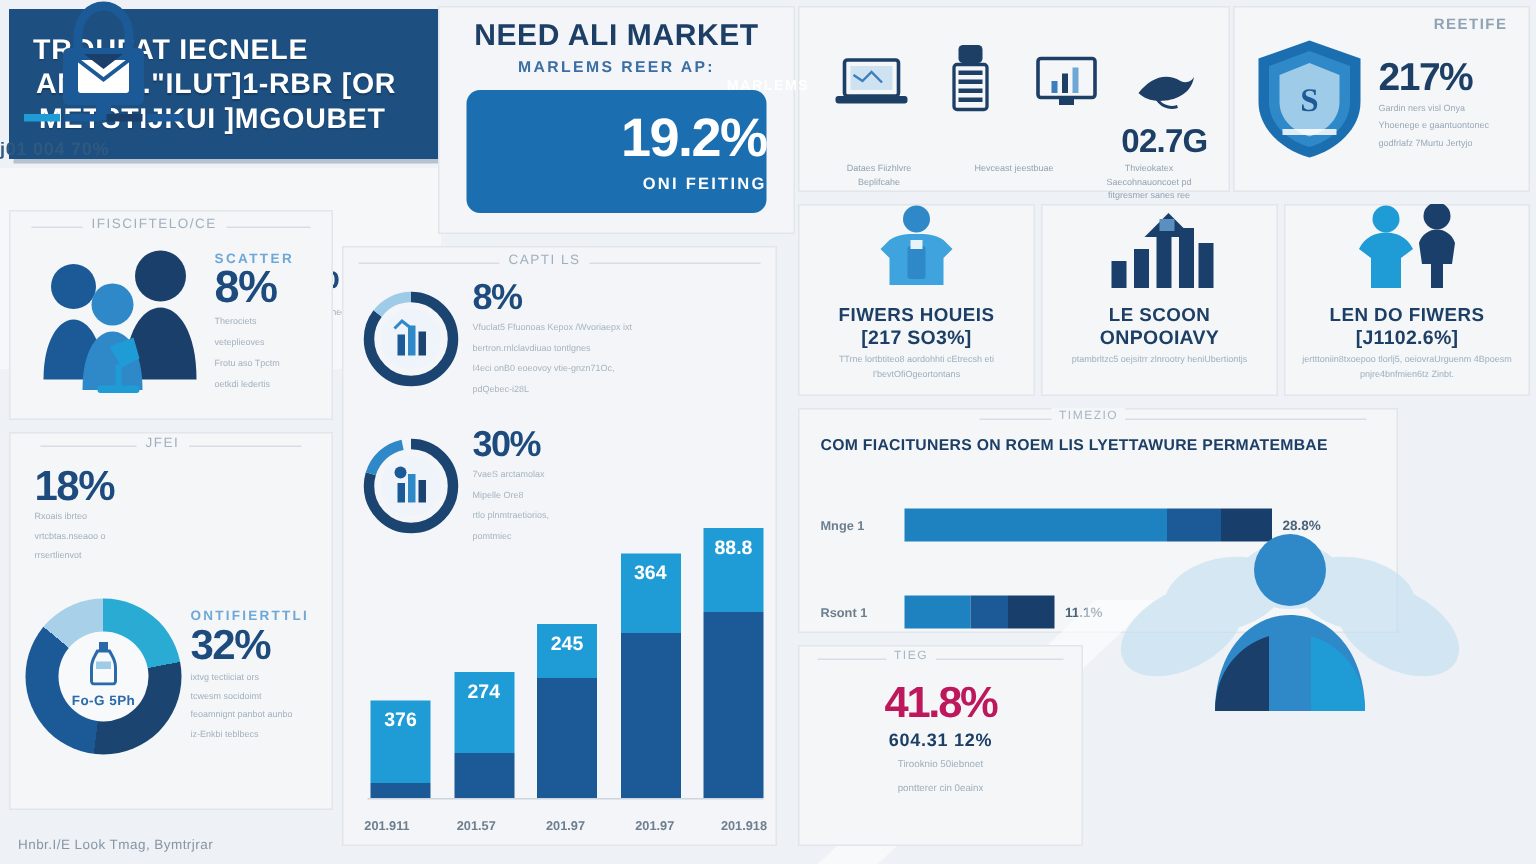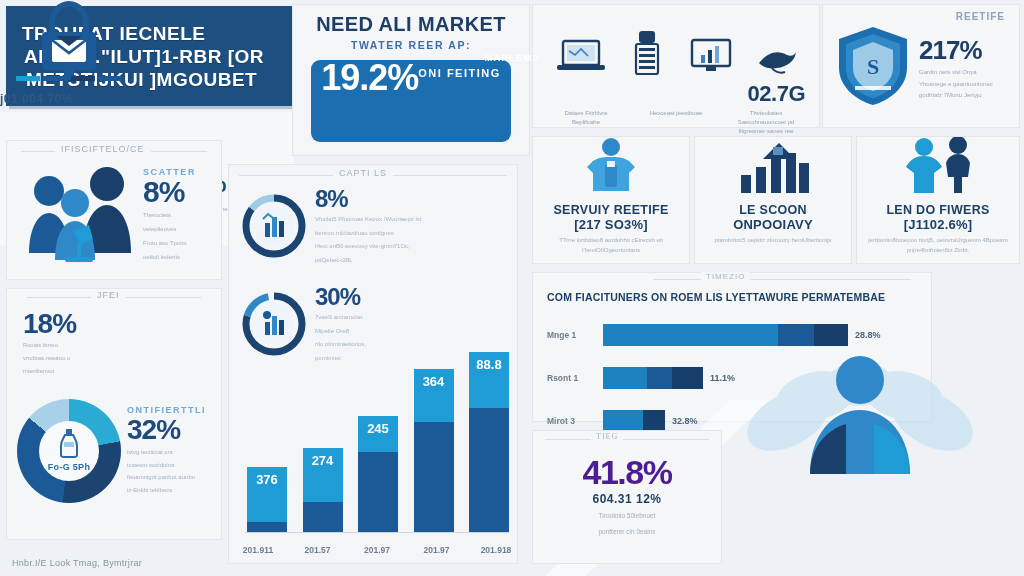--- a/index.html
+++ b/index.html
@@ -41,21 +41,21 @@
     text-align: center; color: #1d3f66; font-weight: 700;
     font-size: 20px; letter-spacing: .4px; margin-top: 8px;
   }
   .hero-sub {
     text-align: center; color: #3b6ea3; font-size: 10.5px;
     letter-spacing: 1.6px; margin-top: 3px; font-weight: 700;
   }
   .hero-box {
     margin: 9px 18px 0 18px; height: 82px; border-radius: 9px;
     background: #1b6fb0; color: #fff;
-    display: flex; align-items: flex-start; justify-content: center;
+    display: flex; flex-direction: column; align-items: flex-end; justify-content: center;
   }
   .hero-big { font-size: 36px; font-weight: 700; letter-spacing: -1px; line-height: 1; }
   .hero-cap { font-size: 11px; letter-spacing: 1.5px; margin-top: 7px; font-weight: 600; }
 
   
   .iconstrip { left: 532px; top: 4px; width: 288px; height: 124px; }
   .iconstrip .row { display: flex; justify-content: space-around; align-items: flex-end;
     padding: 16px 10px 0 10px; height: 76px; }
   .iconstrip .lbl-row { display:flex; justify-content: space-around; padding: 0 8px; }
   .mini-cap { font-size: 6px; color: #94a3b3; text-align: center; width: 62px; line-height: 1.5; }
@@ -134,34 +134,34 @@
   .minicard .t2 { text-align:center; font-size: 13px; font-weight:700; color:#1d3f66; letter-spacing:.2px; }
   .minicard .t3 { text-align:center; font-size: 6px; color:#9fb0be; line-height:1.7; margin-top:3px; padding:0 10px; }
 
   
   .hbars { left: 532px; top: 272px; width: 400px; height: 150px; }
   .hbars .rule { position:absolute; top:6px; left:120px; right:20px; height:1px; background:#d8dee5; }
   .hbars .rule-lbl { position:absolute; top:-1px; left:168px; font-size:8px; color:#a7b6c4;
      background:#f4f6f8; padding:0 5px; letter-spacing:1px; }
   .hbars .h-title { font-size: 10.5px; font-weight: 700; color: #1d3f66; letter-spacing:.2px;
      padding: 18px 6px 0 14px; white-space: nowrap; overflow:hidden; }
-  .hrow { display:flex; align-items:center; padding: 12px 8px 0 14px; margin-top: 9px; }
+  .hrow { display:flex; align-items:center; padding: 12px 8px 0 14px; margin-top: 24px; }
   .hrow .hl { width: 56px; font-size: 8.5px; color:#6d7f8f; font-weight:700; }
   .hrow .track { height: 22px; display:flex; }
   .hrow .s1 { background:#1f82c0; }
   .hrow .s2 { background:#1b5a96; }
   .hrow .s3 { background:#183f6c; }
   .hrow .hv { font-size: 9px; color:#4a6378; font-weight:700; margin-left: 7px; }
 
   
   .midstat { left: 532px; top: 430px; width: 190px; height: 134px; }
   .midstat .rule { position:absolute; top:8px; left:12px; right:12px; height:1px; background:#d8dee5; }
   .midstat .rule-lbl { position:absolute; top:1px; left:58px; font-size:8px; color:#a7b6c4;
-     background:#f4f6f8; padding:0 5px; letter-spacing:1px;font-family:Liberation Serif, serif; }
-  .midstat .big { text-align:center; font-size: 34px; font-weight:700; color:#4c1d95;
+     background:#f4f6f8; padding:0 5px; letter-spacing:1px; }
+  .midstat .big { text-align:center; font-size: 29px; font-weight:700; color:#be185d;
      letter-spacing:-1.5px; margin-top: 22px; }
   .midstat .l1 { text-align:center; font-size: 12px; font-weight:700; color:#1d3f66; letter-spacing:.5px; margin-top:3px; }
   .midstat .l2 { text-align:center; font-size: 12px; font-weight:700; color:#1d3f66; letter-spacing:.5px; }
   .midstat .l3 { text-align:center; font-size: 6.5px; color:#9fb0be; line-height:1.8; margin-top:4px; }
 
   
   .brpanel { left: 726px; top: 430px; width: 294px; height: 134px; background:#f5f7f9; }
   .brpanel .big { text-align:center; font-size: 26px; font-weight:700; color:#1d4b7d;
      letter-spacing:-1px; padding-top: 56px; }
   .brpanel .cap { text-align:center; font-size:6px; color:#9fb0be; line-height:1.9; margin-top:5px; padding:0 16px; }
@@ -189,21 +189,21 @@
 <div class="page">
 
   <div class="title-banner">
     <div class="tl l1">TROUFAT IECNELE</div>
     <div class="tl l2">ANUAN."ILUT]1-RBR [OR</div>
     <div class="tl l3">METSTIJKUI ]MGOUBET</div>
   </div>
 
   <div class="card hero">
     <div class="hero-h">NEED ALI MARKET</div>
-    <div class="hero-sub">TWATER REER AP:</div>
+    <div class="hero-sub">MARLEMS REER AP:</div>
     <div class="hero-box">
       <div class="hero-big">19.2%</div>
       <div class="hero-cap">ONI FEITING</div>
     </div>
   </div>
 
   <div class="card iconstrip">
     <div class="row">
       <span>
         <svg width="52" height="40" viewBox="0 0 52 40">
@@ -421,21 +421,21 @@
     <div class="art">
       <span>
         <svg width="76" height="58" viewBox="0 0 76 58">
           <circle cx="38" cy="10" r="9" fill="#2f89c9"></circle>
           <path d="M20 24 C26 20, 32 20, 38 20 C44 20, 50 20, 56 24 L62 30 L56 36 V54 H20 V36 L14 30 Z" fill="#3fa3dd"></path>
           <rect x="32" y="28" width="12" height="22" rx="2" fill="#2f89c9"></rect>
           <rect x="34" y="24" width="8" height="6" fill="#e8f2fa"></rect>
         </svg>
       </span>
     </div>
-    <div class="t1">SERVUIY REETIFE</div>
+    <div class="t1">FIWERS HOUEIS</div>
     <div class="t2">[217 SO3%]</div>
     <div class="t3">TTrne lortbtiteo8 aordohhti cEtrecsh eti I'bevtOfiOgeortontans</div>
   </div>
 
   <div class="card minicard mc2">
     <div class="art">
       <span>
         <svg width="80" height="58" viewBox="0 0 80 58">
           <rect x="8" y="38" width="10" height="18" fill="#1b3f6b"></rect>
           <rect x="23" y="30" width="10" height="26" fill="#1b3f6b"></rect>

